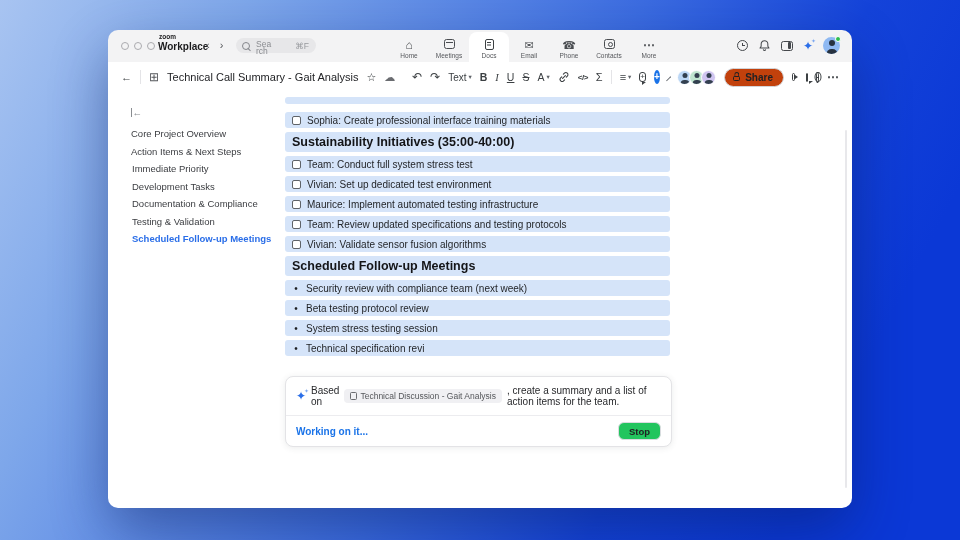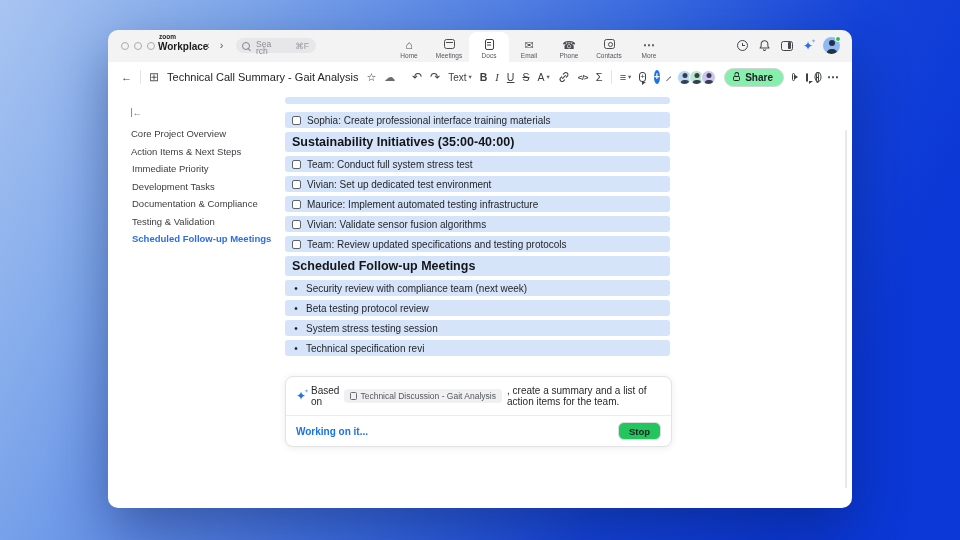--- a/index.html
+++ b/index.html
@@ -44,21 +44,21 @@
   .doctitle { font-size:11px; color:#232427; white-space:nowrap; }
   .fmt { font-size:10.5px; color:#3c4043; width:13px; text-align:center; }
   .ddv { font-size:6.5px; color:#5f6368; margin-left:1px; }
   .textdrop { display:flex; align-items:center; font-size:10px; gap:1px; }
   .collab { display:flex; margin-left:auto; }
   .avatarsm { width:15px; height:15px; border-radius:50%; position:relative; overflow:hidden; border:1.5px solid #fff; flex:none; }
   .avatarsm + .avatarsm { margin-left:-3px; }
   .avatarsm::before { content:""; position:absolute; width:5px; height:5px; border-radius:50%; background:#33404f; left:50%; top:2.5px; transform:translateX(-50%); }
   .avatarsm::after { content:""; position:absolute; width:9px; height:6px; border-radius:4px 4px 0 0; background:#33404f; left:50%; bottom:-2px; transform:translateX(-50%); }
   .sharebtn { display:flex; align-items:center; gap:5px; border:1px solid #d3d4d8; border-radius:13px;
-    background:#86efac; padding:3px 10px 3px 8px; font-size:10px; font-weight:600; color:#202124; }
+    background:#c2410c; padding:3px 10px 3px 8px; font-size:10px; font-weight:600; color:#202124; }
 
   
   .gi { line-height:1; display:inline-block; }
   .ic-home::before { content:"⌂"; font-size:12px; }
   .ic-email::before { content:"✉"; font-size:11px; }
   .ic-phone::before { content:"☎"; font-size:11px; }
   .ic-more::before { content:"⋯"; font-size:12px; font-weight:700; }
   .ic-meetings { width:11px; height:10px; border:1.1px solid #4a4d51; border-radius:2.5px; position:relative; }
   .ic-meetings::before { content:""; position:absolute; left:1px; right:1px; top:2px; height:1.1px; background:#4a4d51; }
   .ic-docs { width:9px; height:11px; border:1.1px solid #3c4043; border-radius:2px; position:relative; }
@@ -304,25 +304,25 @@
             <div class="row">
               <span class="cb"></span>
               <span>Vivian: Set up dedicated test environment</span>
             </div>
             <div class="row">
               <span class="cb"></span>
               <span>Maurice: Implement automated testing infrastructure</span>
             </div>
             <div class="row">
               <span class="cb"></span>
+              <span>Team: Review updated specifications and testing protocols</span>
+            </div>
+            <div class="row">
+              <span class="cb"></span>
               <span>Vivian: Validate sensor fusion algorithms</span>
-            </div>
-            <div class="row">
-              <span class="cb"></span>
-              <span>Team: Review updated specifications and testing protocols</span>
             </div>
             <div class="hrow">
               <span>Scheduled Follow-up Meetings</span>
             </div>
             <div class="row">
               <span class="bdot">•</span>
               <span>Security review with compliance team (next week)</span>
             </div>
             <div class="row">
               <span class="bdot">•</span>

